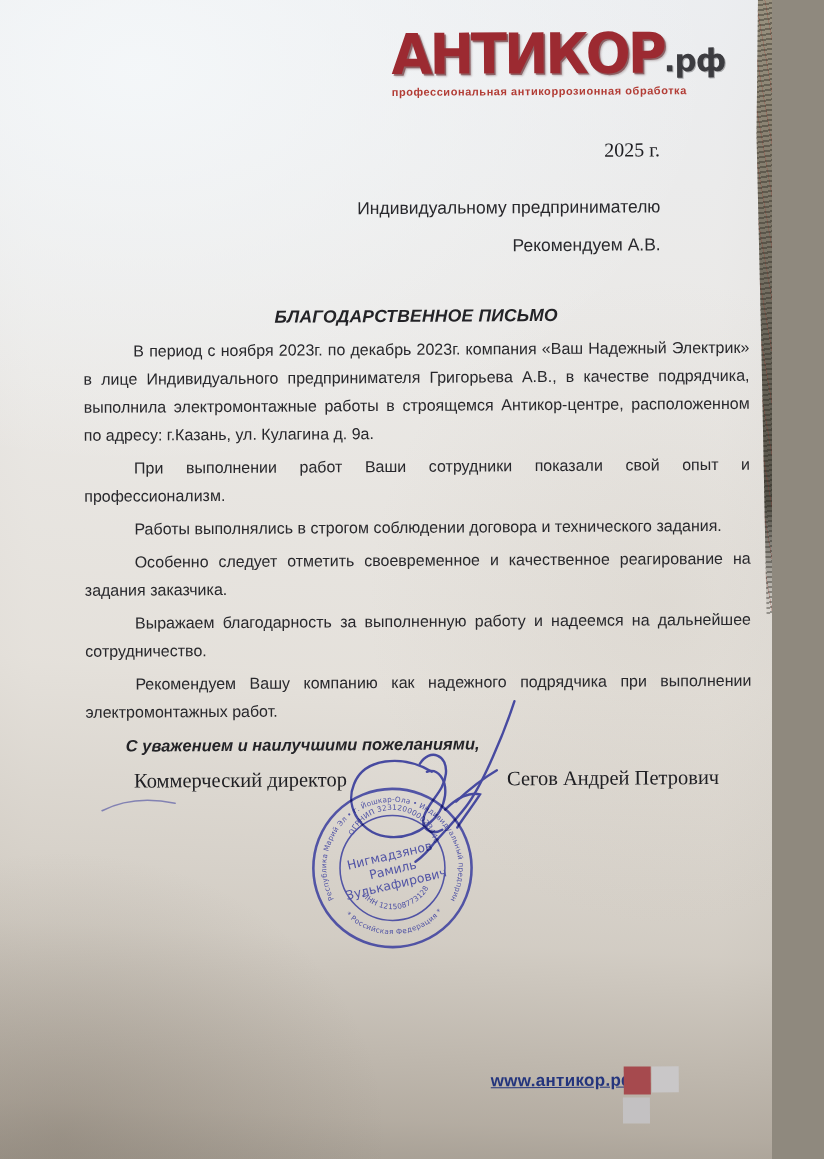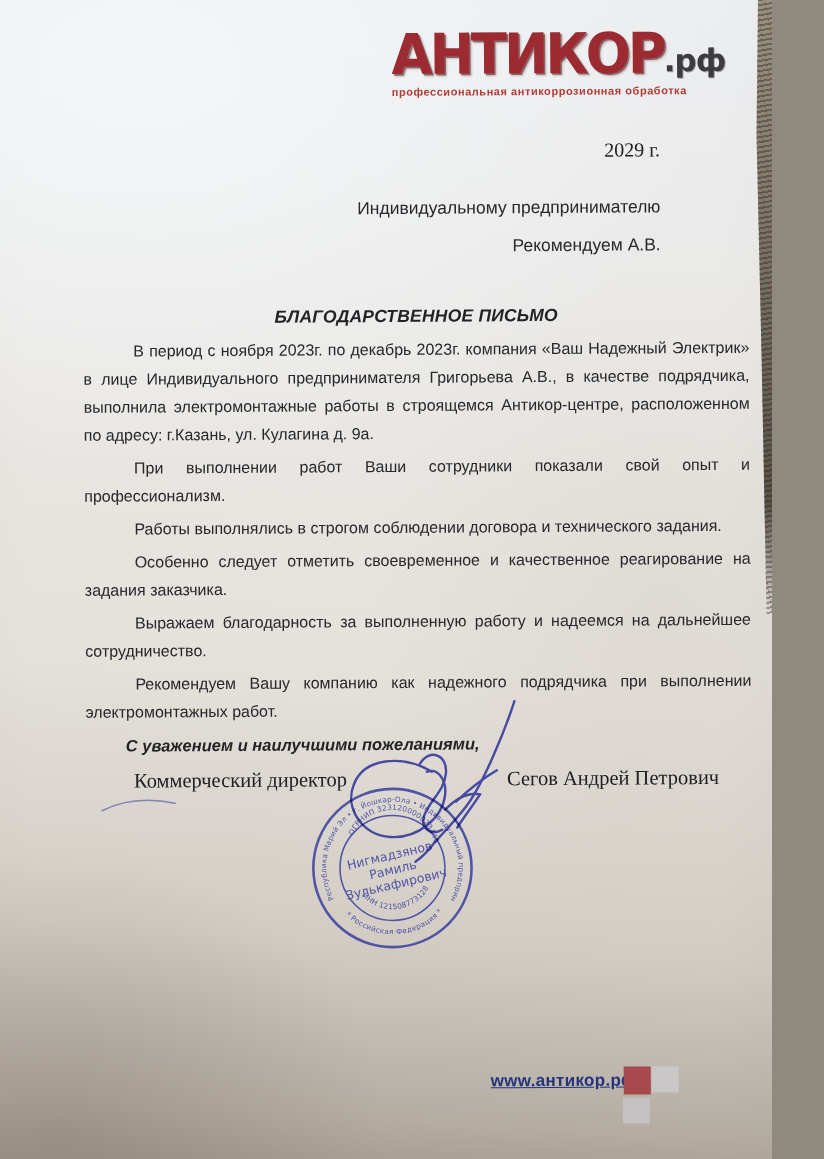--- a/index.html
+++ b/index.html
@@ -72,21 +72,21 @@
 
   <div class="content">
 
     <div class="logo">
       <div class="logo-row">
         <span class="logo-brand">АНТИКОР</span><span class="logo-tld">.рф</span>
       </div>
       <div class="logo-tagline">профессиональная антикоррозионная обработка</div>
     </div>
 
-    <div class="date">2029 г.</div>
+    <div class="date">2025 г.</div>
     <div class="addr addr1">Индивидуальному предпринимателю</div>
     <div class="addr addr2">Рекомендуем А.В.</div>
 
     <div class="title">БЛАГОДАРСТВЕННОЕ ПИСЬМО</div>
 
     <div class="bodytext">
       <p>В период с ноября 2023г. по декабрь 2023г. компания «Ваш Надежный Электрик» в лице Индивидуального предпринимателя Григорьева А.В., в качестве подрядчика, выполнила электромонтажные работы в строящемся Антикор-центре, расположенном по адресу: г.Казань, ул. Кулагина д. 9а.</p>
       <p>При выполнении работ Ваши сотрудники показали свой опыт и профессионализм.</p>
       <p>Работы выполнялись в строгом соблюдении договора и технического задания.</p>
       <p>Особенно следует отметить своевременное и качественное реагирование на задания заказчика.</p>

